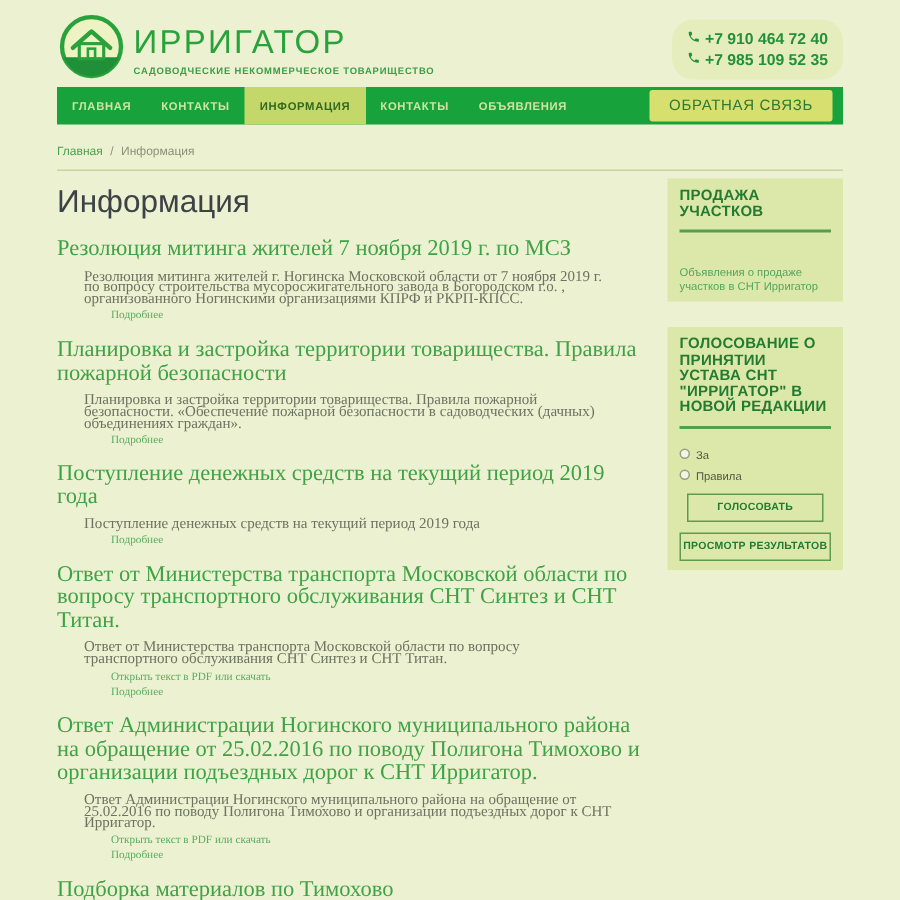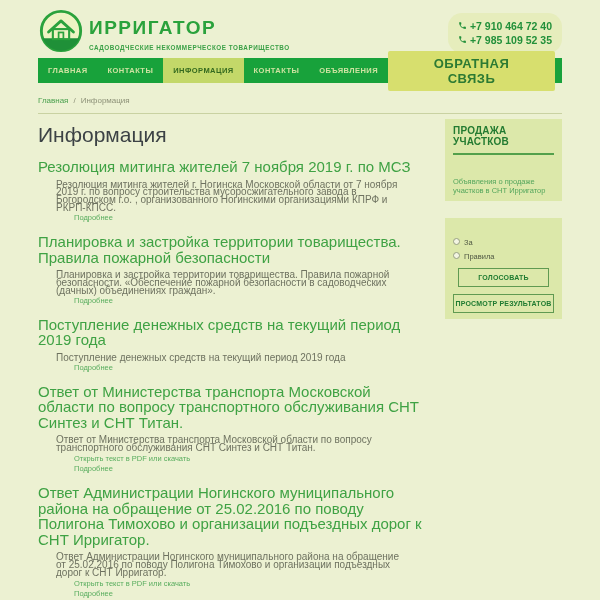--- a/index.html
+++ b/index.html
@@ -9,50 +9,50 @@
     background:#ecf1d2;
     font-family:"Liberation Sans", sans-serif;
   }
   .container { width:524px; margin:0 auto; }
 
   
   header { display:flex; justify-content:space-between; align-items:flex-start; padding:8px 0 4px; }
   .logo { display:flex; align-items:flex-start; gap:5px; text-decoration:none; cursor:pointer; }
   .logo svg { width:46px; height:46px; display:block; }
   .logo-text { padding-top:5px; }
-  .site-name { font-size:19px; line-height:29px; font-weight:bold; color:#2aa23c; letter-spacing:1.5px; }
+  .site-name { font-size:22px; line-height:29px; font-weight:normal; color:#2aa23c; letter-spacing:1.5px; }
   .tagline { font-size:6.3px; font-weight:bold; color:#3aa046; letter-spacing:.55px; margin-top:2px; }
   .phones { background:#e6edbc; border-radius:14px; padding:6px 10px; margin-top:5px; }
   .phone-row { display:flex; align-items:center; gap:3px; color:#22903a; font-weight:bold; font-size:10.5px; line-height:14px; cursor:pointer; }
   .phone-row svg { width:9px; height:9px; fill:#22903a; }
 
   
   nav { height:25px; background:#18a23b; display:flex; align-items:stretch; }
   .nav-item { display:flex; align-items:center; padding:0 10px; font-size:7.5px; font-weight:bold;
               color:#cfe3a2; letter-spacing:.45px; cursor:pointer; }
   .nav-item.active { background:#c3d869; color:#33691e; }
   .nav-spacer { flex:1; }
   .feedback-btn { align-self:center; margin-right:7px; background:#d7df6e; color:#2c7a33;
-                  font-family:inherit; font-size:13px; font-weight:bold; border:none; border-radius:2px;
-                  padding:5px 30px; letter-spacing:.45px; cursor:pointer; }
+                  font-family:inherit; font-size:10px; font-weight:normal; border:none; border-radius:2px;
+                  padding:5px 13px; letter-spacing:.45px; cursor:pointer; }
 
   
   .breadcrumb { padding:13px 0 8px; border-bottom:1px solid #c9d2a2; font-size:8px; color:#8d9178;
                 display:flex; gap:5px; align-items:center; }
   .breadcrumb .home { color:#4aa14e; text-decoration:none; cursor:pointer; }
 
   
   .columns { display:flex; gap:17px; }
   main { width:390px; }
   aside { width:117px; padding-top:5px; }
 
   h1.page-title { font-size:21px; line-height:23px; color:#3c4245; margin:9px 0 13px; font-weight:400; }
 
   
-  article { margin-bottom:12px; }
+  article { margin-bottom:12px;font-family:Liberation Serif, serif; }
   .a-title { font-size:15px; line-height:15.5px; color:#3fa244; font-weight:400; margin:0; cursor:pointer; }
   .a-excerpt { font-size:10px; line-height:7.9px; color:#6e7260; margin:6px 18px 0; }
   .a-link { display:block; font-size:7.5px; line-height:8px; color:#58ad5e; text-decoration:none; cursor:pointer;padding-left:36px; }
   .a-link.pdf { margin-top:3px; }
   .a-link.more { margin-top:2px; }
 
   
   .side-box { background:#dce8aa; padding:7px 8px 6px; margin-bottom:17px; }
   .side-title { font-size:10px; line-height:10.5px; font-weight:bold; color:#237b31; letter-spacing:.2px;
                 padding-bottom:6px; border-bottom:2px solid #53a04b; margin:0 0 7px; }
@@ -163,20 +163,21 @@
         </article>
       </main>
 
       <aside>
         <div class="side-box">
           <h3 class="side-title">ПРОДАЖА УЧАСТКОВ</h3>
           <a class="side-link">Объявления о продаже участков в СНТ Ирригатор</a>
         </div>
 
         <div class="side-box">
+          <h3 class="side-title">ГОЛОСОВАНИЕ О ПРИНЯТИИ УСТАВА СНТ "ИРРИГАТОР" В НОВОЙ РЕДАКЦИИ</h3>
           <div class="poll-options">
             <div class="radio-row">
               <span class="radio"></span>
               <span class="radio-label">За</span>
             </div>
             <div class="radio-row">
               <span class="radio"></span>
               <span class="radio-label">Правила</span>
             </div>
           </div>

